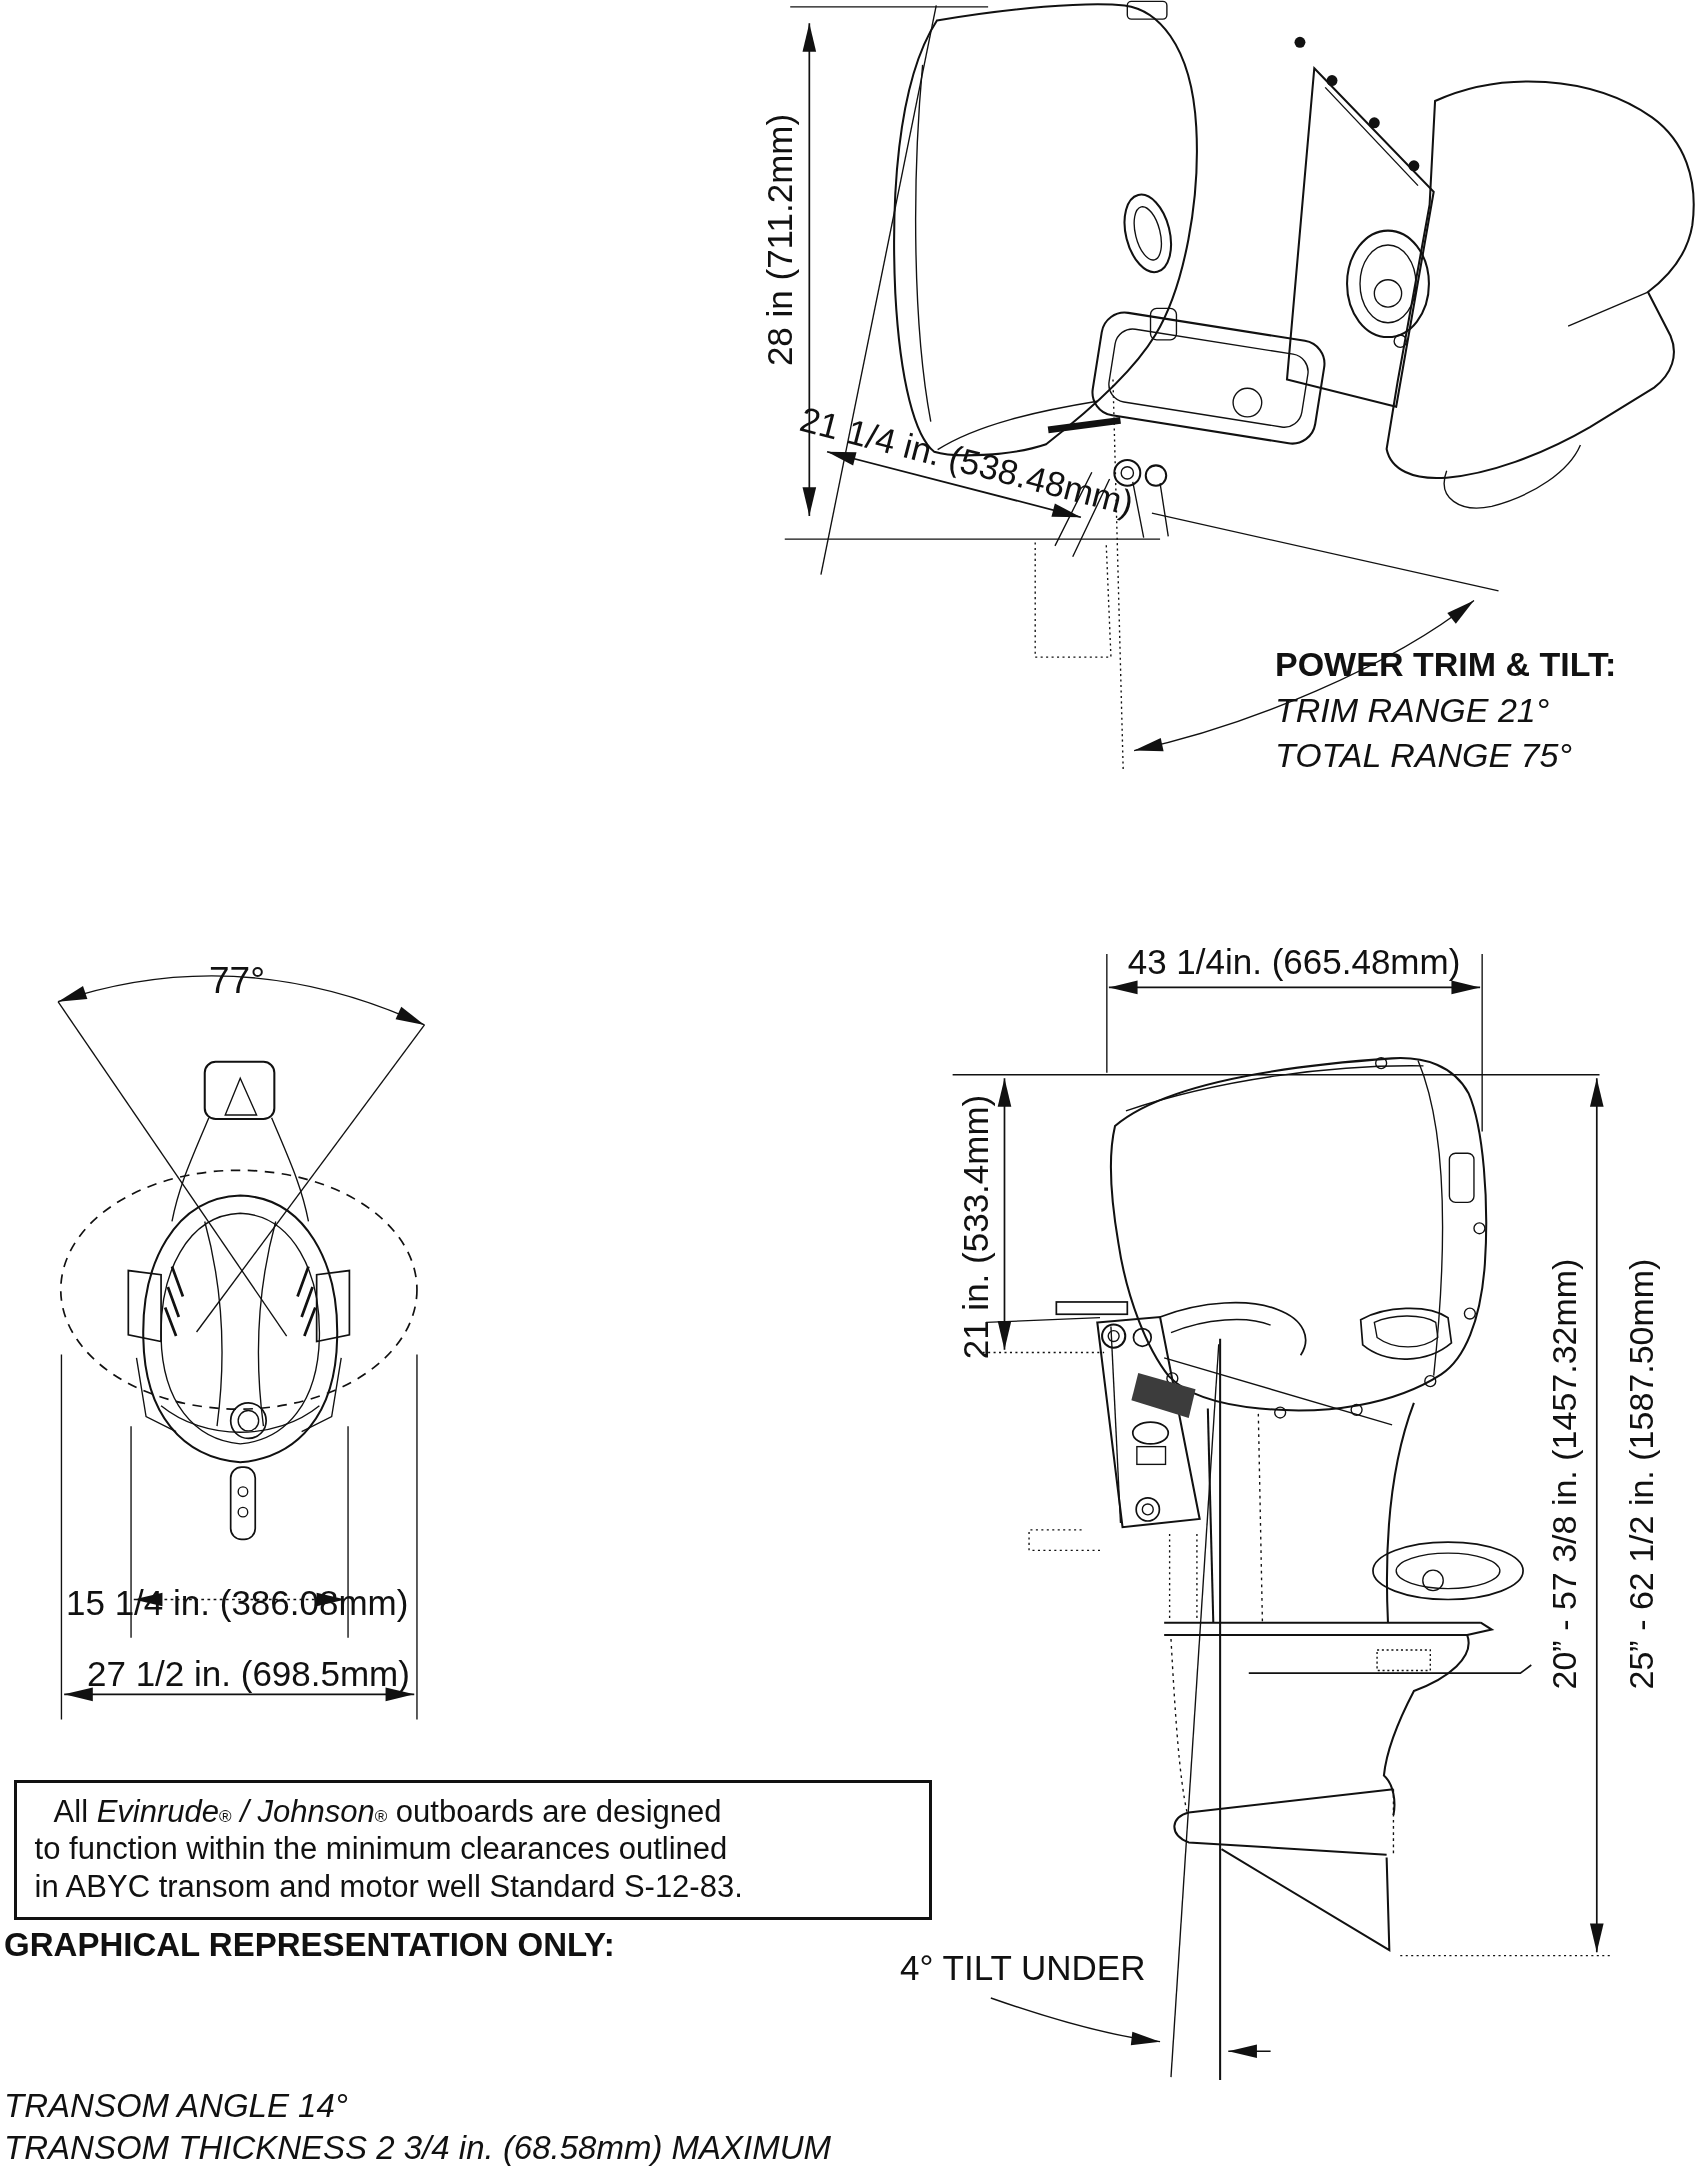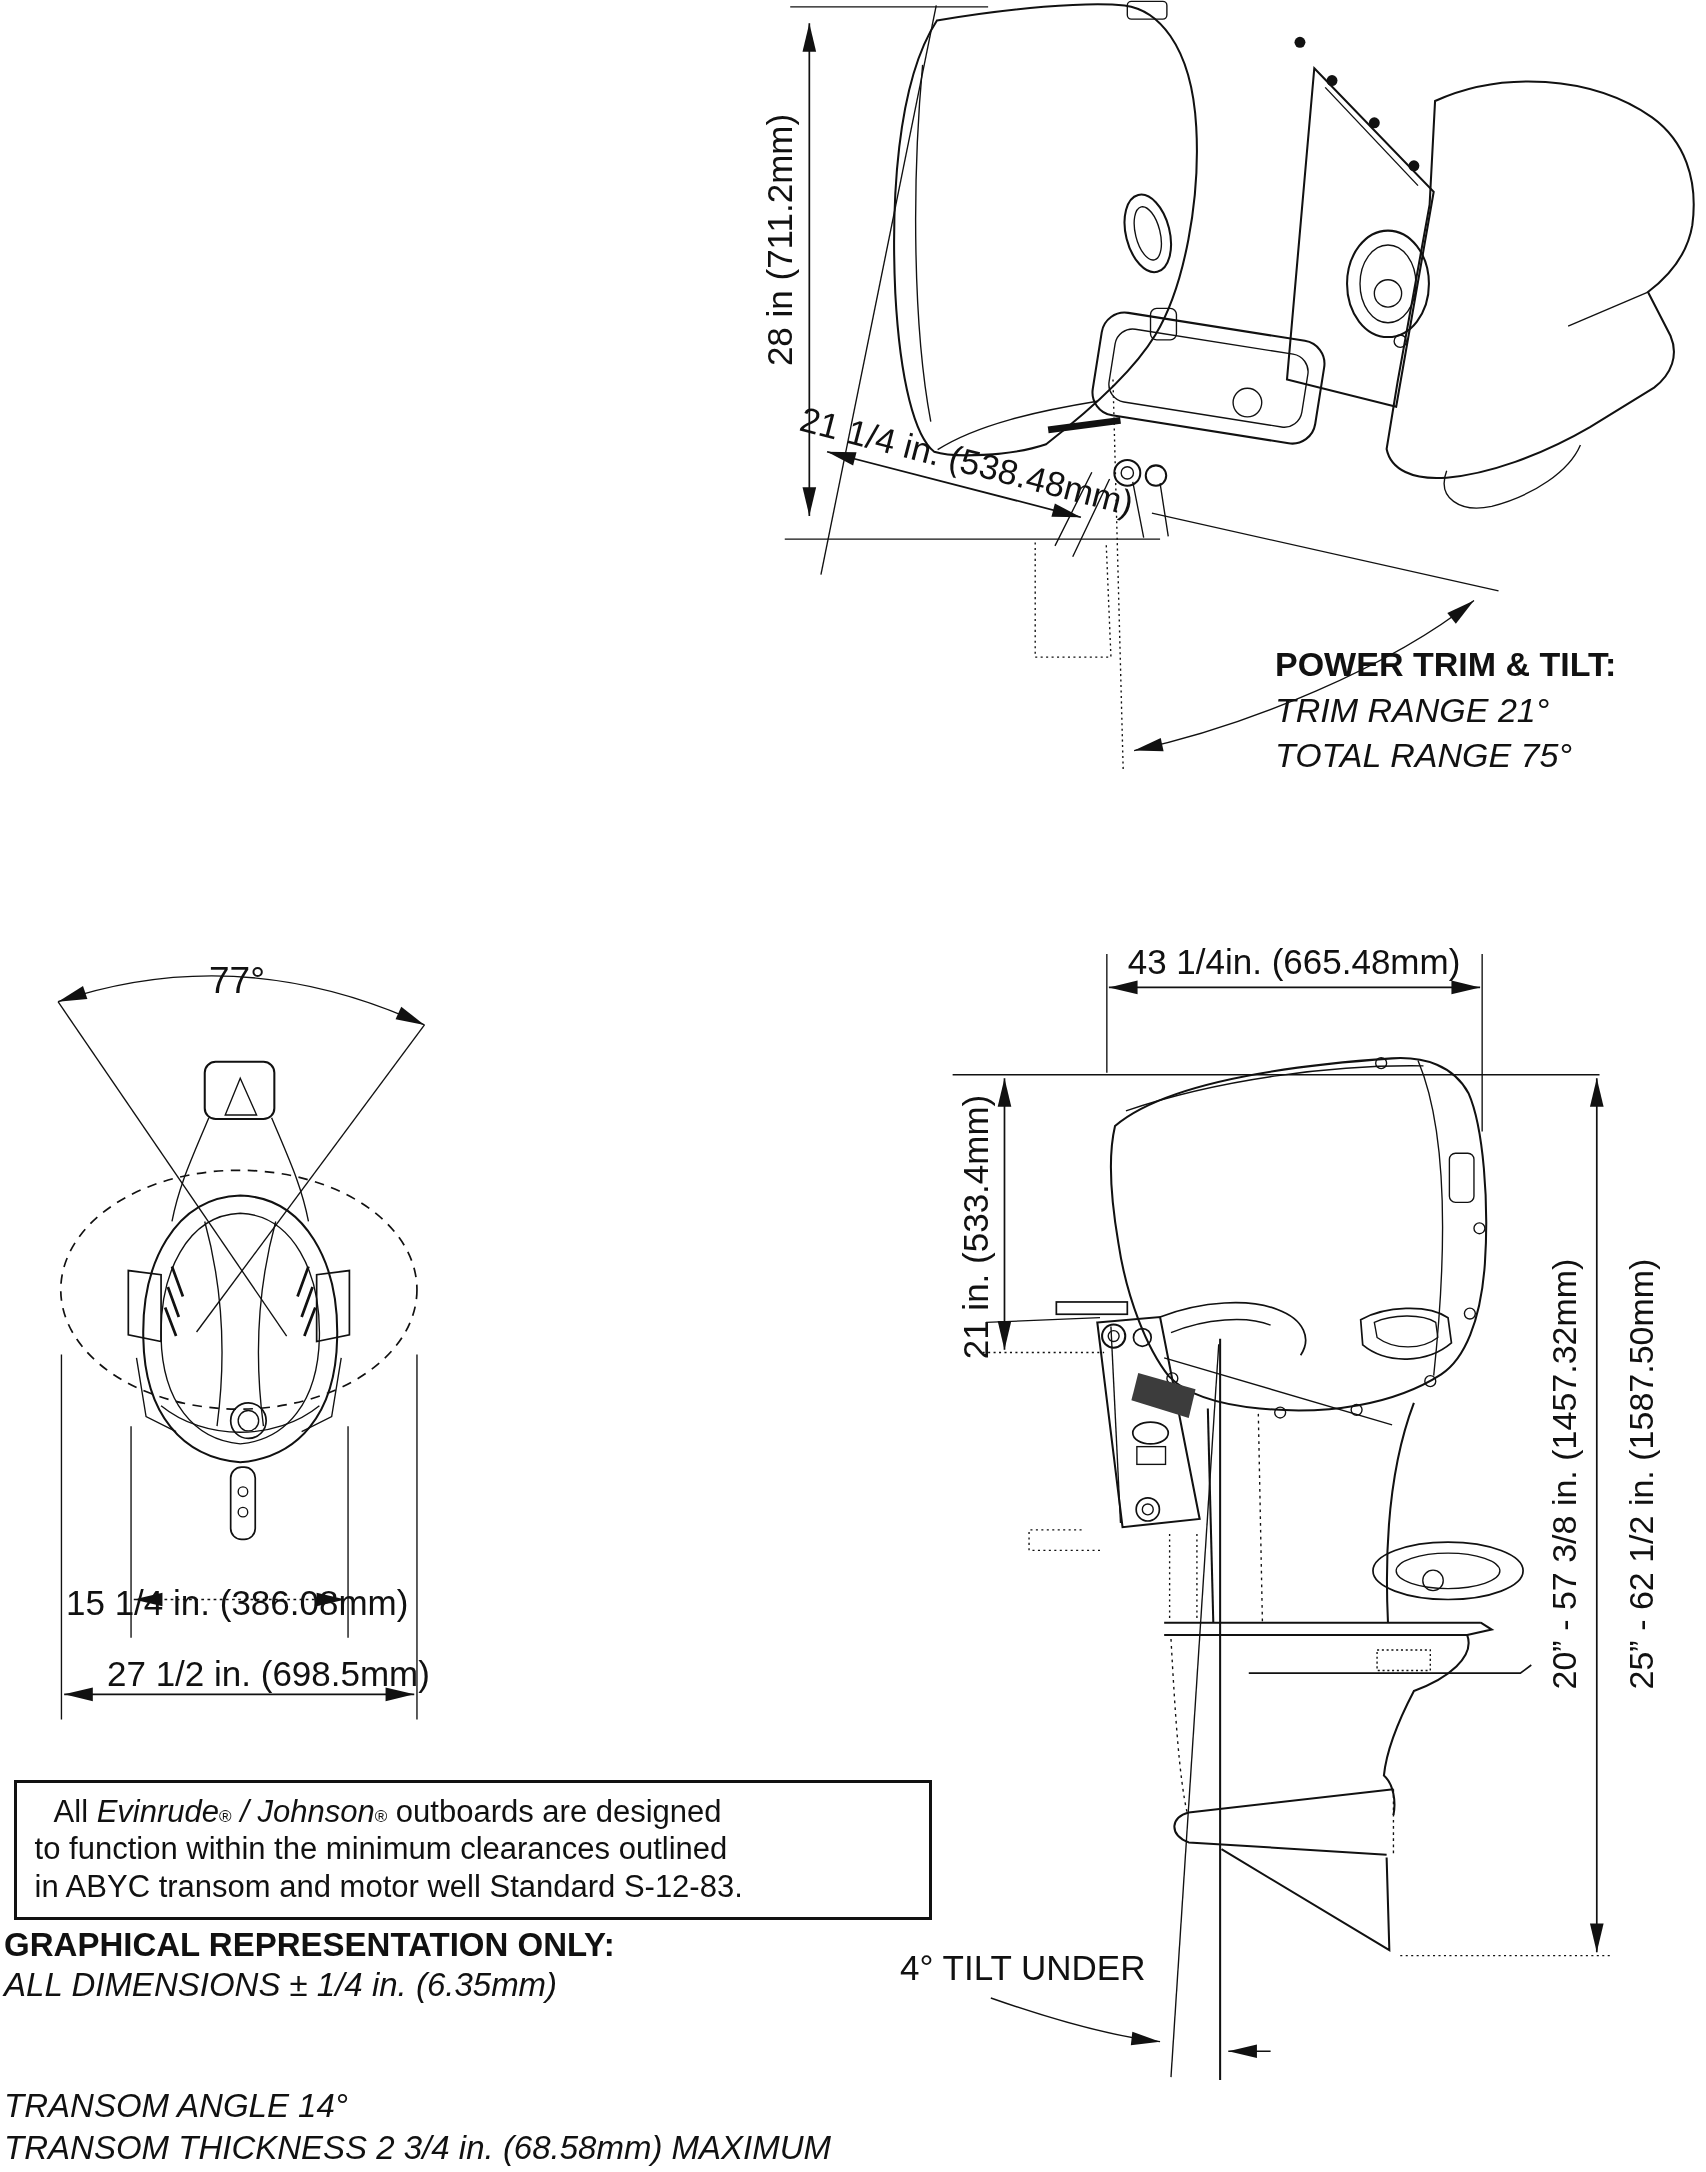--- a/index.html
+++ b/index.html
@@ -181,33 +181,32 @@
 <div class="lbl rot-ccw" style="left:780px;top:240px;">28 in (711.2mm)</div>
 
 <div class="lbl" style="left:806px;top:399px;transform:rotate(14.5deg);transform-origin:0 0;">21 1/4 in. (538.48mm)</div>
 
 <div class="lbl b" style="left:1275px;top:645px;font-size:34px;text-align:right;">POWER TRIM &amp; TILT:</div>
 <div class="lbl i" style="left:1275px;top:691px;font-size:34px;">TRIM RANGE 21°</div>
 <div class="lbl i" style="left:1275px;top:736px;font-size:34px;">TOTAL RANGE 75°</div>
 
 <div class="lbl cx" style="left:237px;top:960px;font-size:37px;">77°</div>
 <div class="lbl" style="left:66px;top:1559px;margin-top:24px;">15 1/4 in. (386.08mm)</div>
-<div class="lbl" style="left:87px;top:1654px;margin-left:20px;">27 1/2 in. (698.5mm)</div>
+<div class="lbl" style="left:87px;top:1654px;">27 1/2 in. (698.5mm)</div>
 
 <div class="lbl cx" style="left:1294px;top:942px;">43 1/4in. (665.48mm)</div>
 <div class="lbl rot-ccw" style="left:976px;top:1227px;">21 in. (533.4mm)</div>
 <div class="lbl rot-ccw" style="left:1564px;top:1474px;font-size:34px;">20” - 57 3/8 in. (1457.32mm)</div>
 <div class="lbl rot-ccw" style="left:1641px;top:1474px;font-size:34px;">25” - 62 1/2 in. (1587.50mm)</div>
 <div class="lbl" style="left:900px;top:1948px;">4° TILT UNDER</div>
 
 <div class="notice-box">
   <div><span style="padding-left:19px;">All </span><span class="i">Evinrude</span><span class="reg">®</span><span class="i"> / </span><span class="i">Johnson</span><span class="reg">®</span><span> outboards are designed</span></div>
   <div>to function within the minimum clearances outlined</div>
   <div>in ABYC transom and motor well Standard S-12-83.</div>
 </div>
 
 <div class="footer-line b" style="top:1926px;">GRAPHICAL REPRESENTATION ONLY:</div>
-<div class="footer-line i" style="top:1966px;">ALL DIMENSIONS ± 1/4 in. (6.35mm)</div>
 <div class="footer-line i" style="top:2087px;">TRANSOM ANGLE 14°</div>
 <div class="footer-line i" style="top:2129px;">TRANSOM THICKNESS 2 3/4 in. (68.58mm) MAXIMUM</div>
 
 </div>
 
 
 </body></html>

